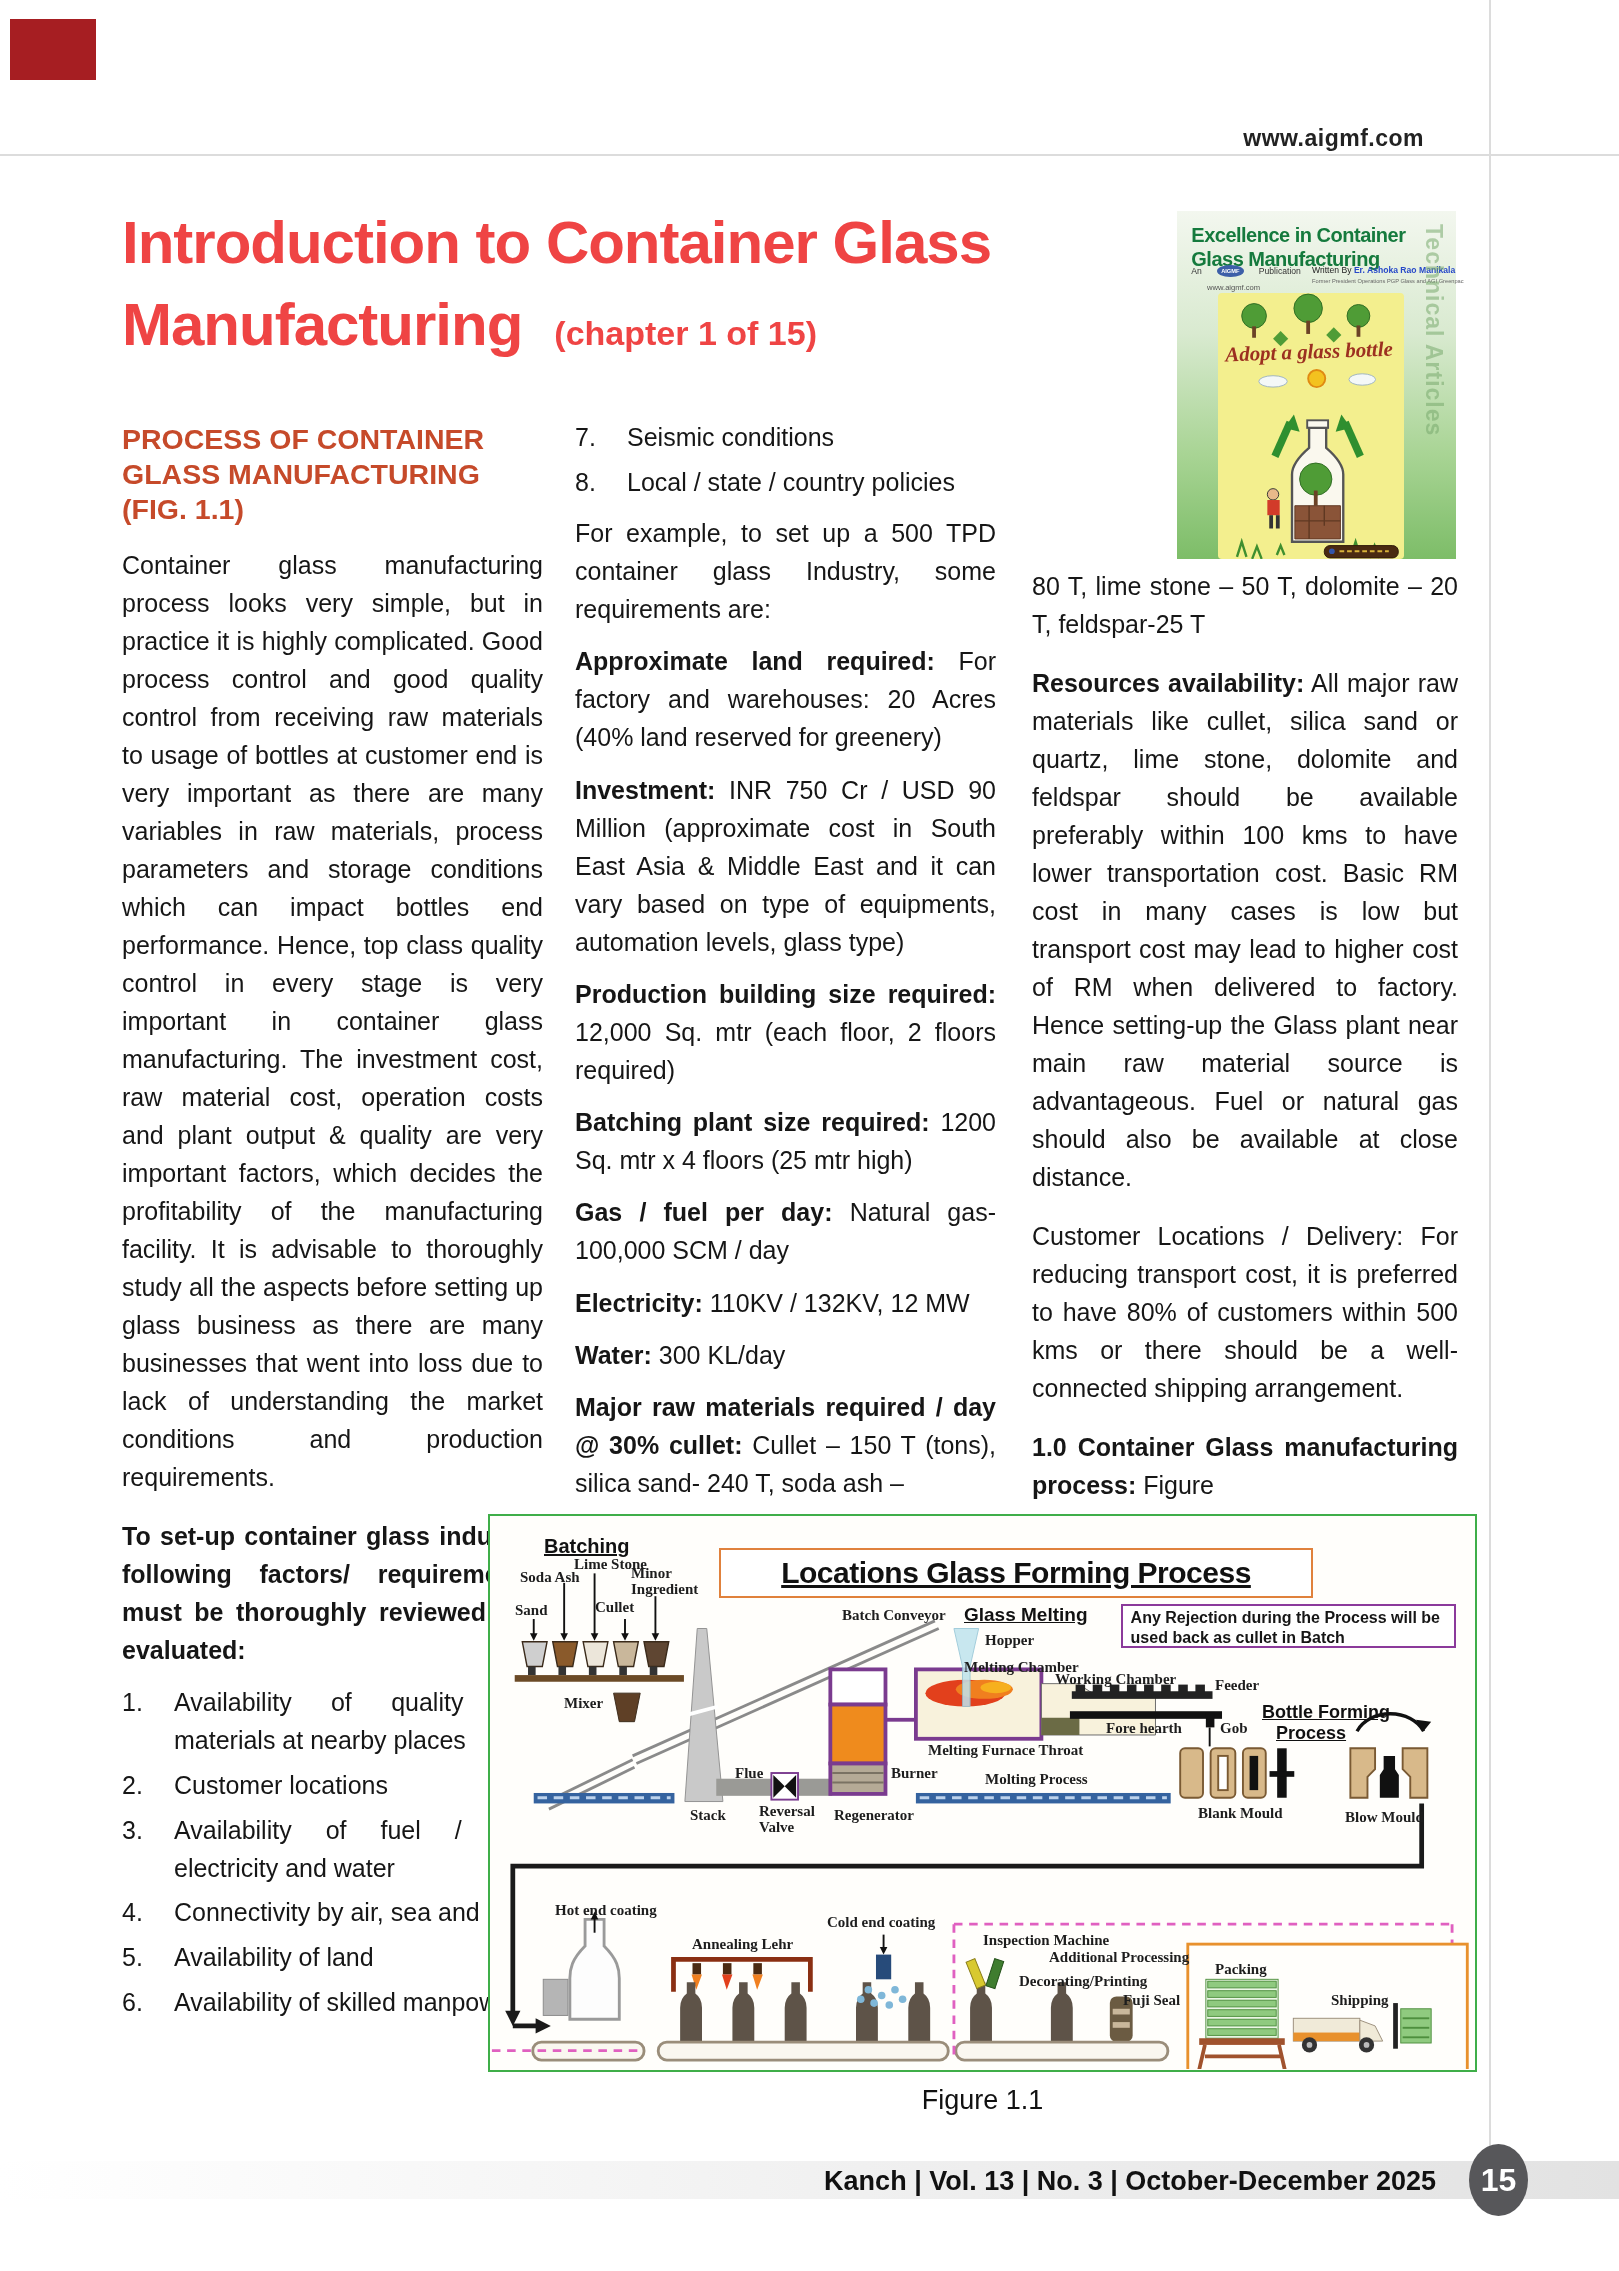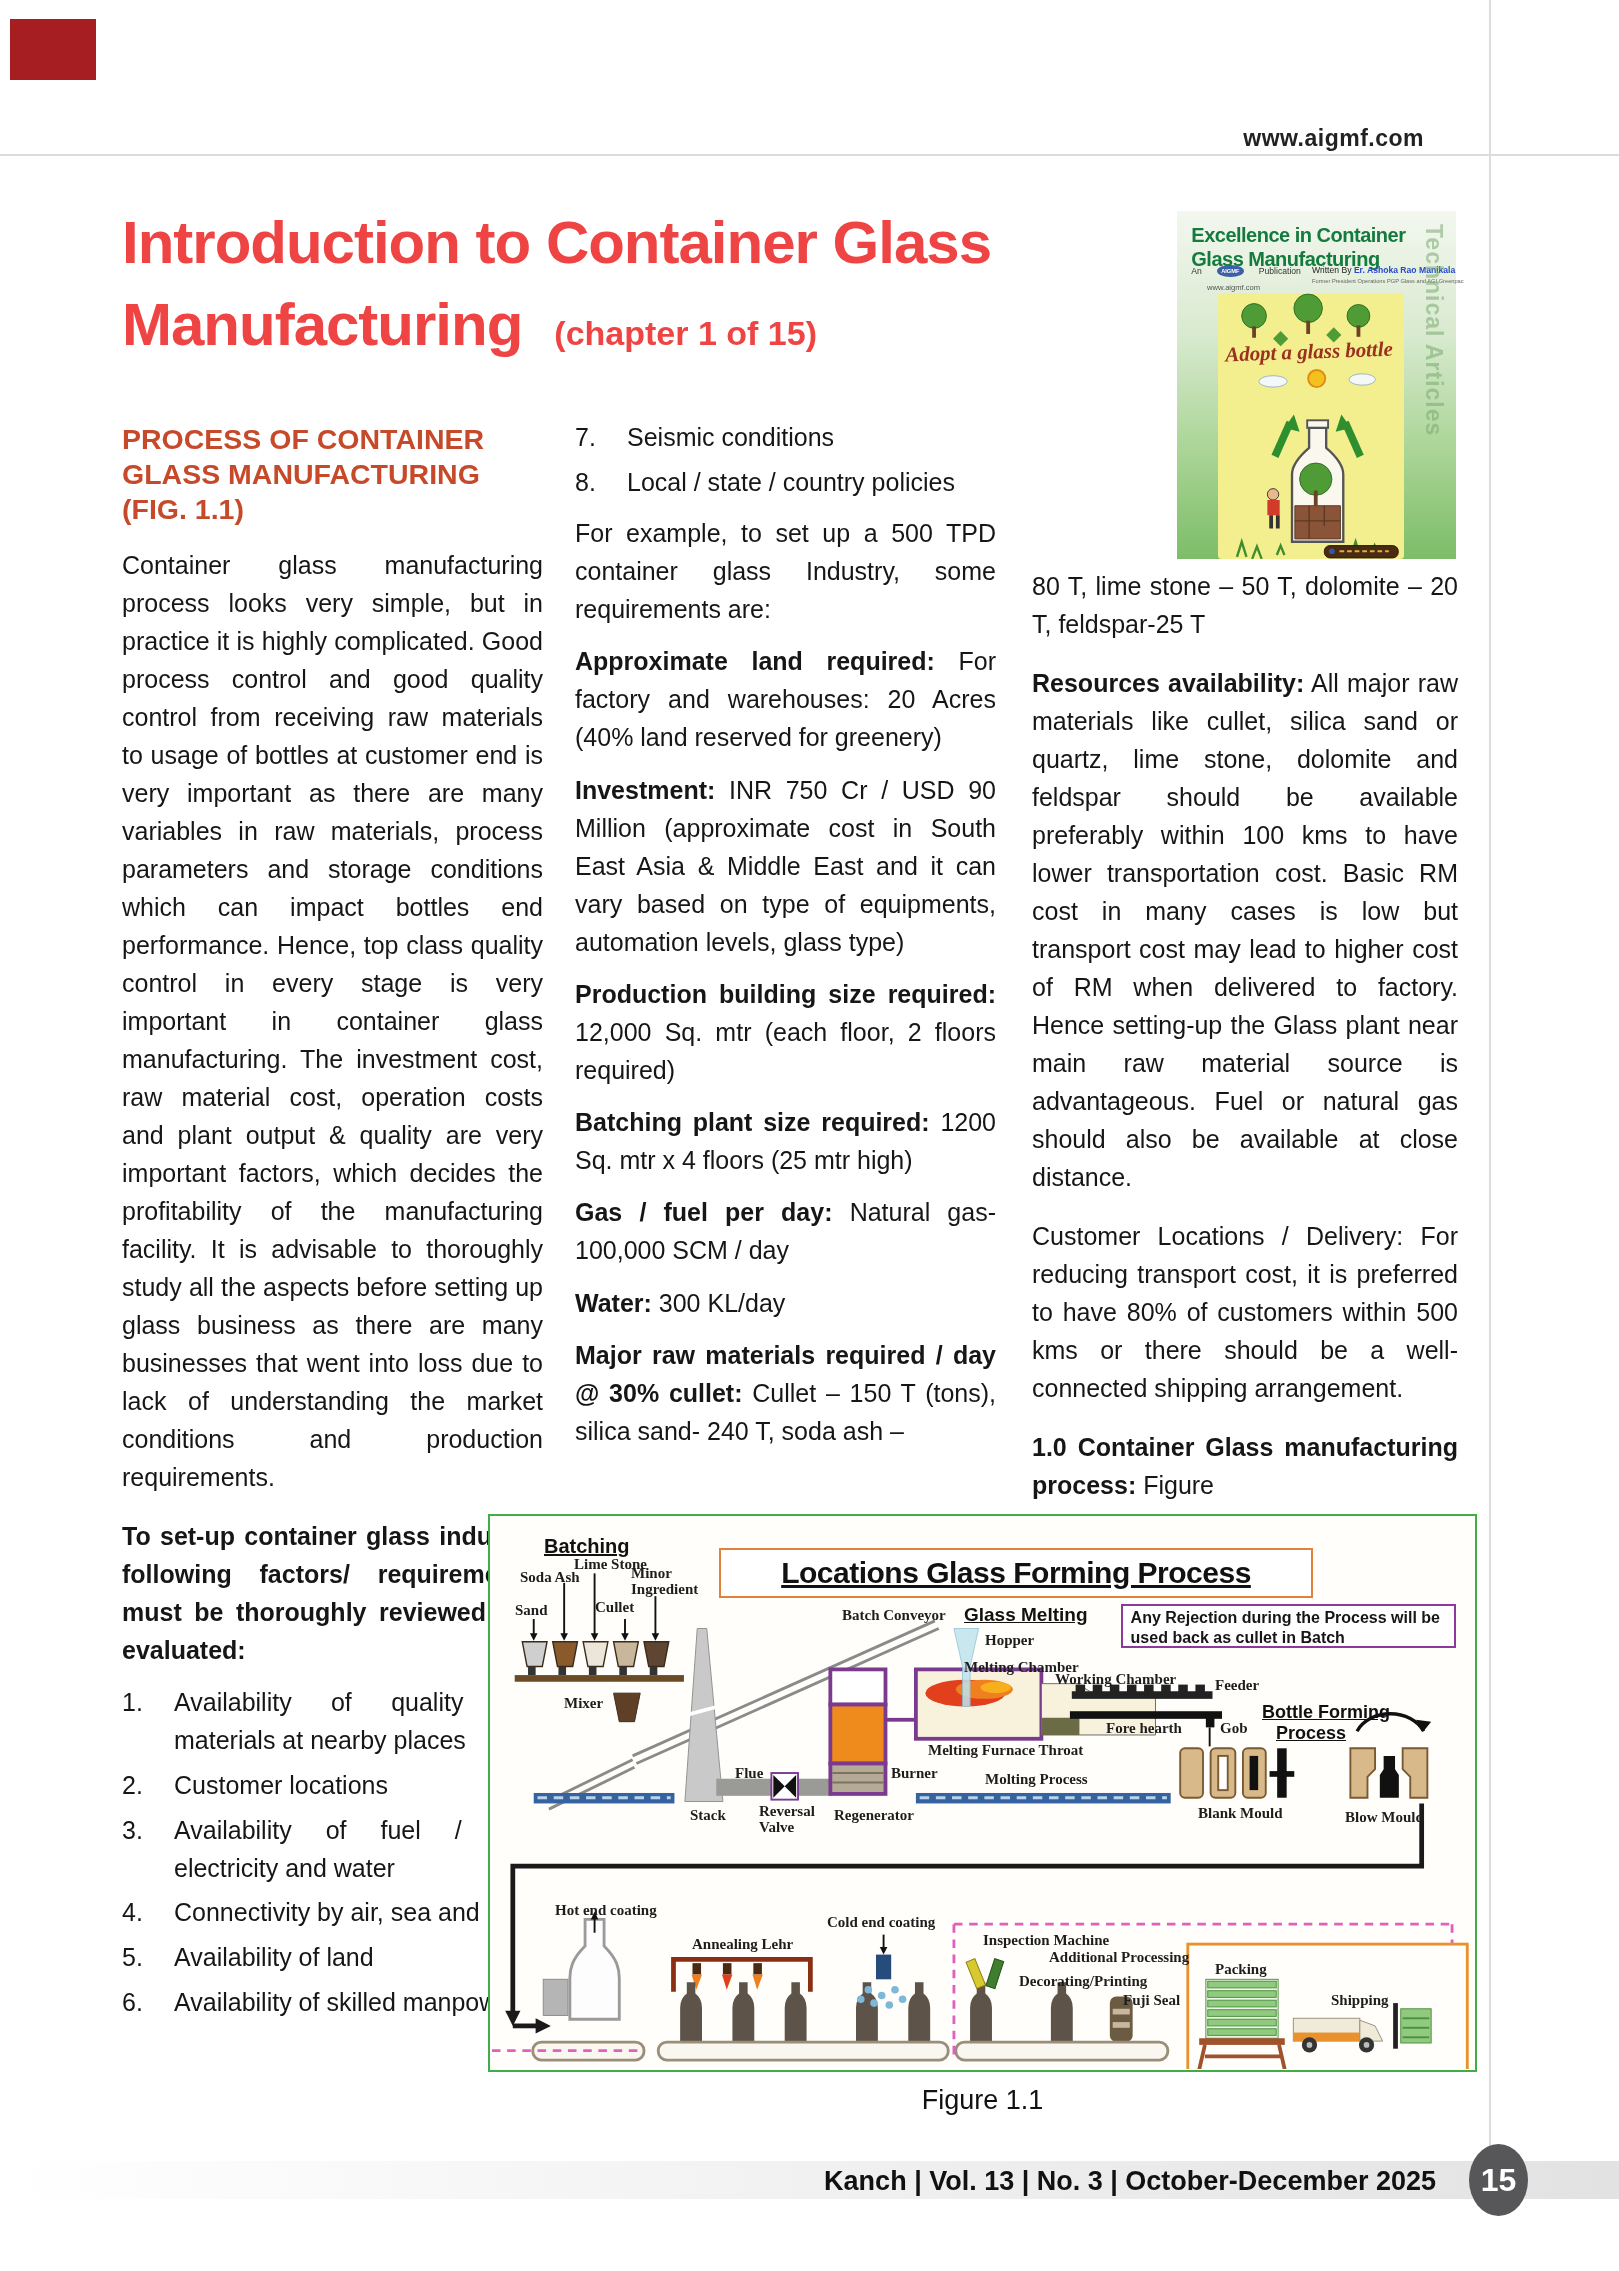--- a/index.html
+++ b/index.html
@@ -177,20 +177,21 @@
     <div class="numitem">
         <span class="num">8.</span>
         <span class="itext">Local / state / country policies</span>
       </div>
     <p style="margin-top:13.3px;">For example, to set up a 500 TPD container glass Industry, some requirements are:</p>
     <p><b>Approximate land required:</b><span> For factory and warehouses: 20 Acres (40% land reserved for greenery)</span></p>
     <p><b>Investment:</b><span> INR 750 Cr / USD 90 Million (approximate cost in South East Asia &amp; Middle East and it can vary based on type of equipments, automation levels, glass type)</span></p>
     <p><b>Production building size required:</b><span> 12,000 Sq. mtr (each floor, 2 floors required)</span></p>
     <p><b>Batching plant size required:</b><span> 1200 Sq. mtr x 4 floors (25 mtr high)</span></p>
     <p><b>Gas / fuel per day:</b><span> Natural gas- 100,000 SCM / day</span></p>
+    <p><b>Electricity:</b><span> 110KV / 132KV, 12 MW</span></p>
     <p><b>Water:</b><span> 300 KL/day</span></p>
     <p><b>Major raw materials required / day @ 30% cullet:</b><span> Cullet – 150 T (tons), silica sand- 240 T, soda ash –</span></p>
   </div>
 
   <div class="abs col col3">
     <p>80 T, lime stone – 50 T, dolomite – 20 T, feldspar-25 T</p>
     <p style="margin-top:21px;"><b>Resources availability:</b><span> All major raw materials like cullet, silica sand or quartz, lime stone, dolomite and feldspar should be available preferably within 100 kms to have lower transportation cost. Basic RM cost in many cases is low but transport cost may lead to higher cost of RM when delivered to factory. Hence setting-up the Glass plant near main raw material source is advantageous. Fuel or natural gas should also be available at close distance.</span></p>
     <p style="margin-top:21px;">Customer Locations / Delivery: For reducing transport cost, it is preferred to have 80% of customers within 500 kms or there should be a well-connected shipping arrangement.</p>
     <p style="margin-top:21px;"><b>1.0 Container Glass manufacturing process:</b><span> Figure</span></p>
   </div>

